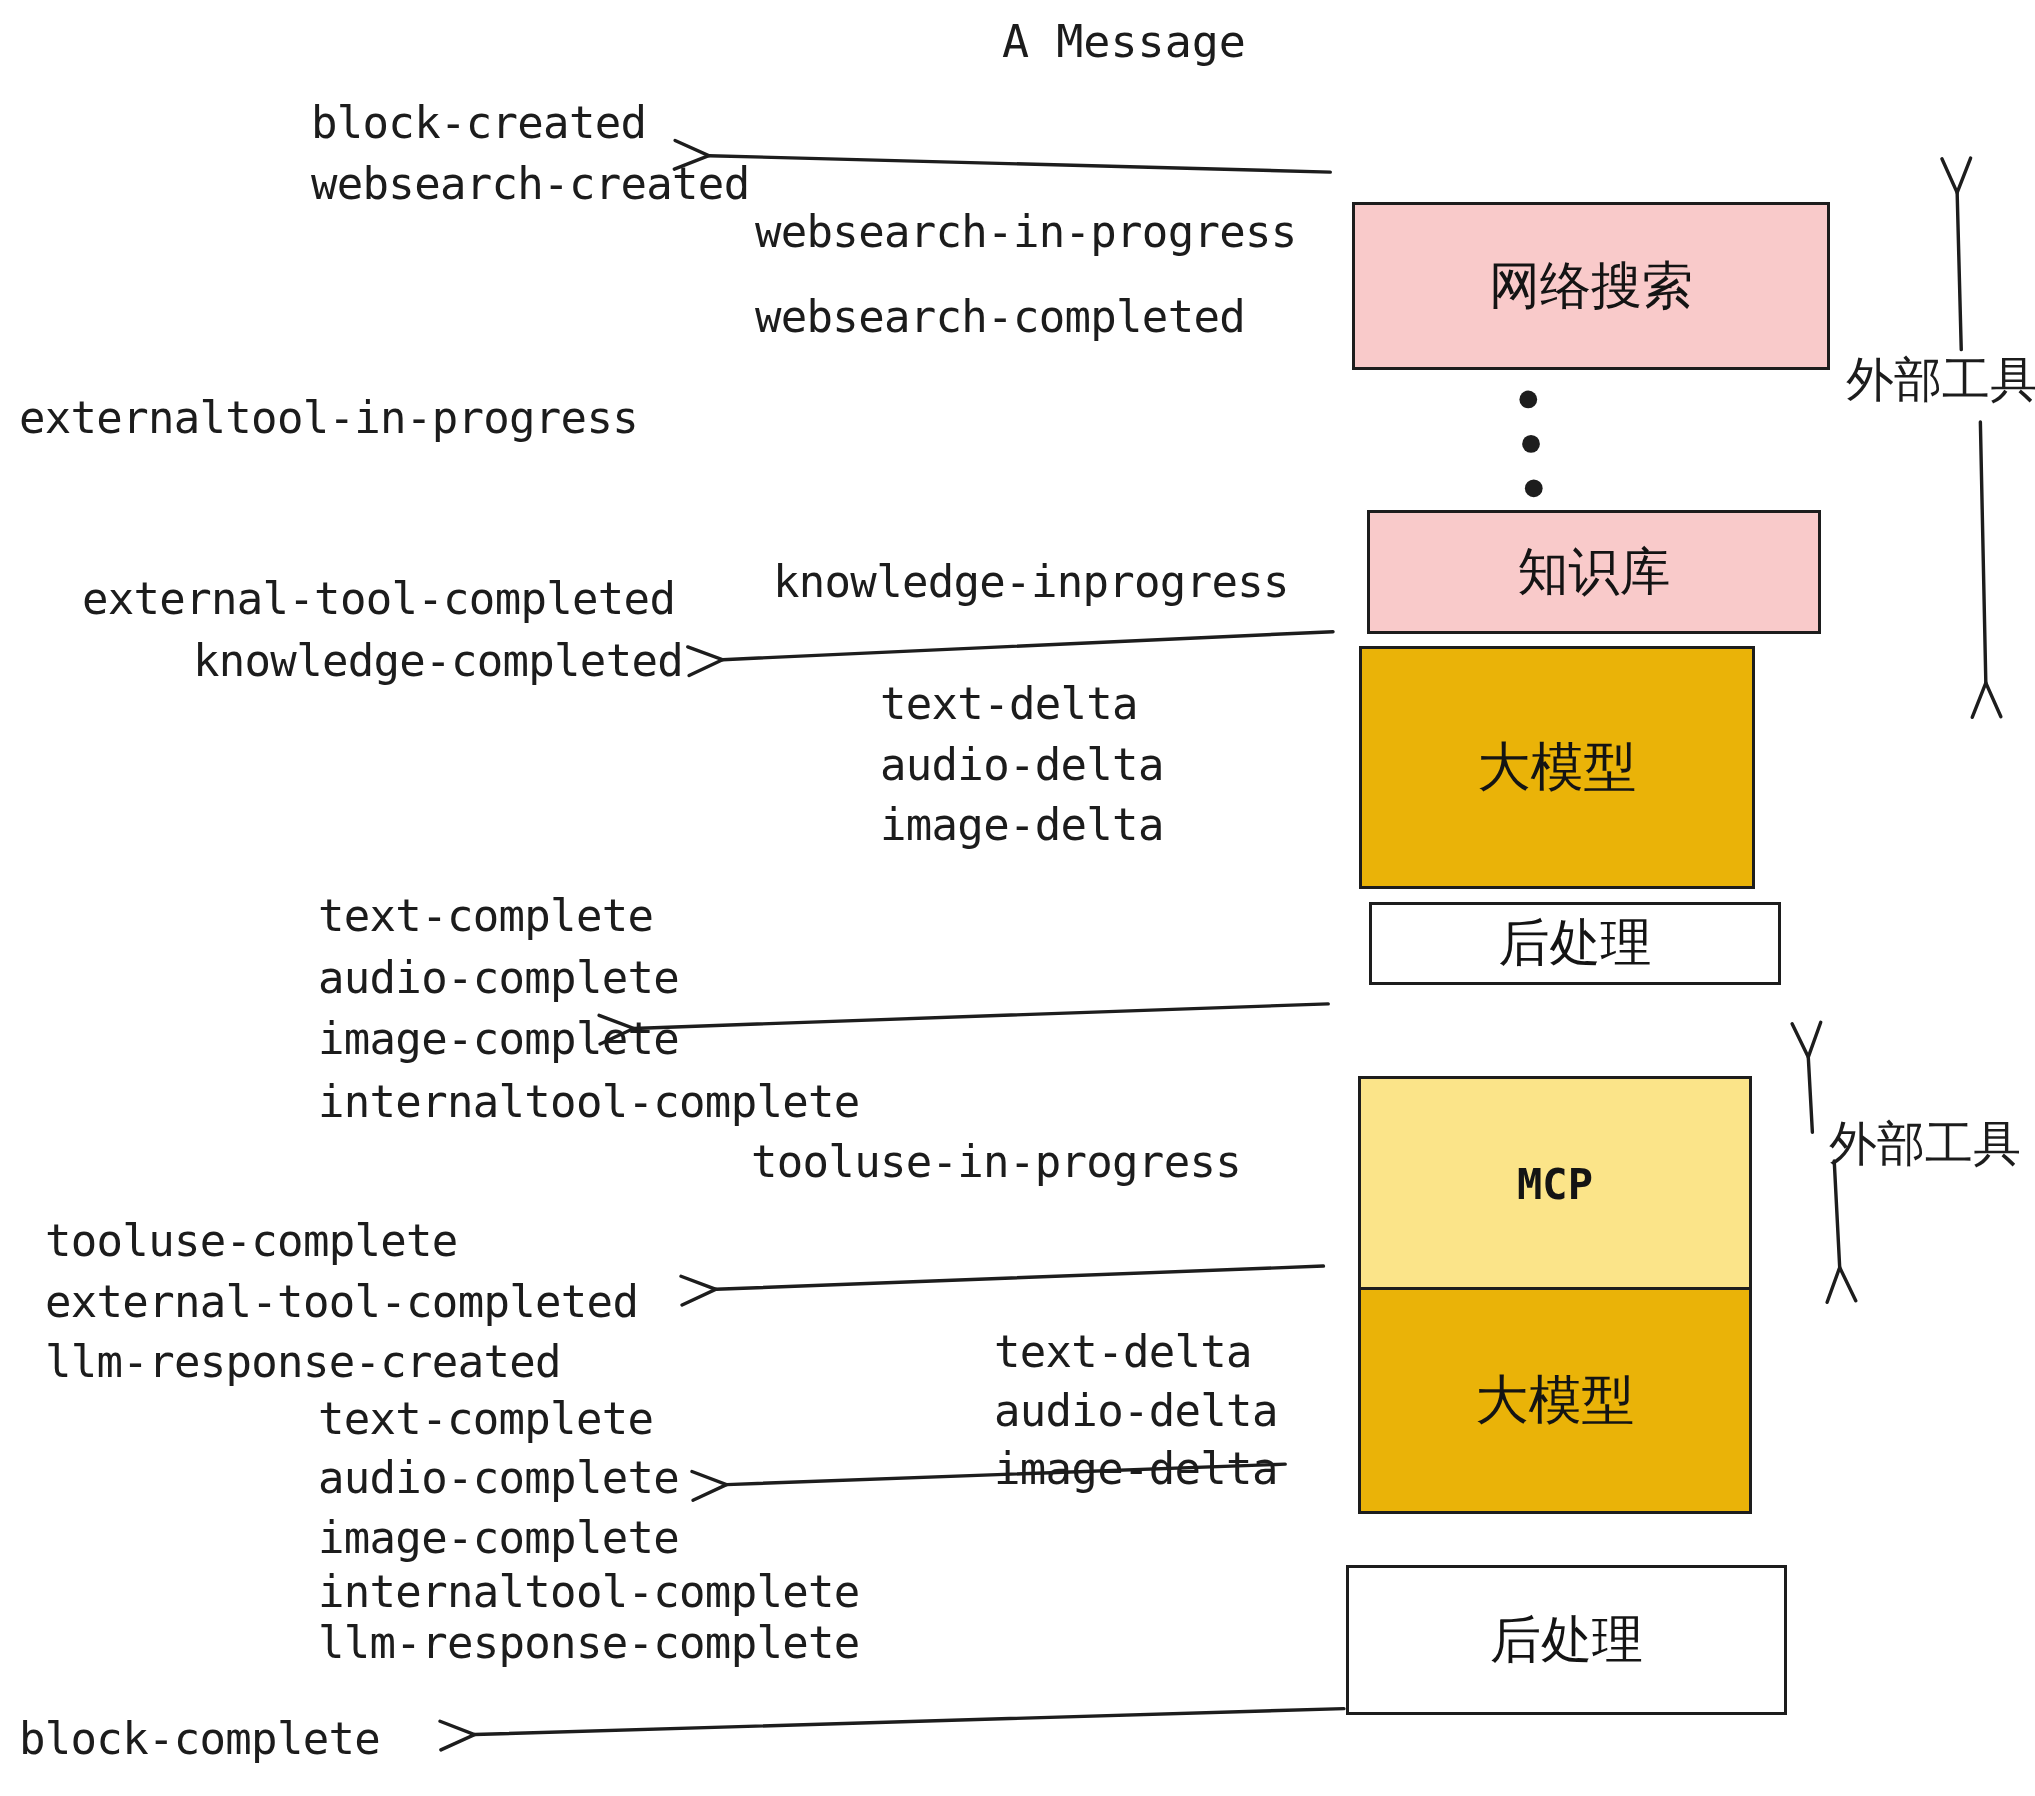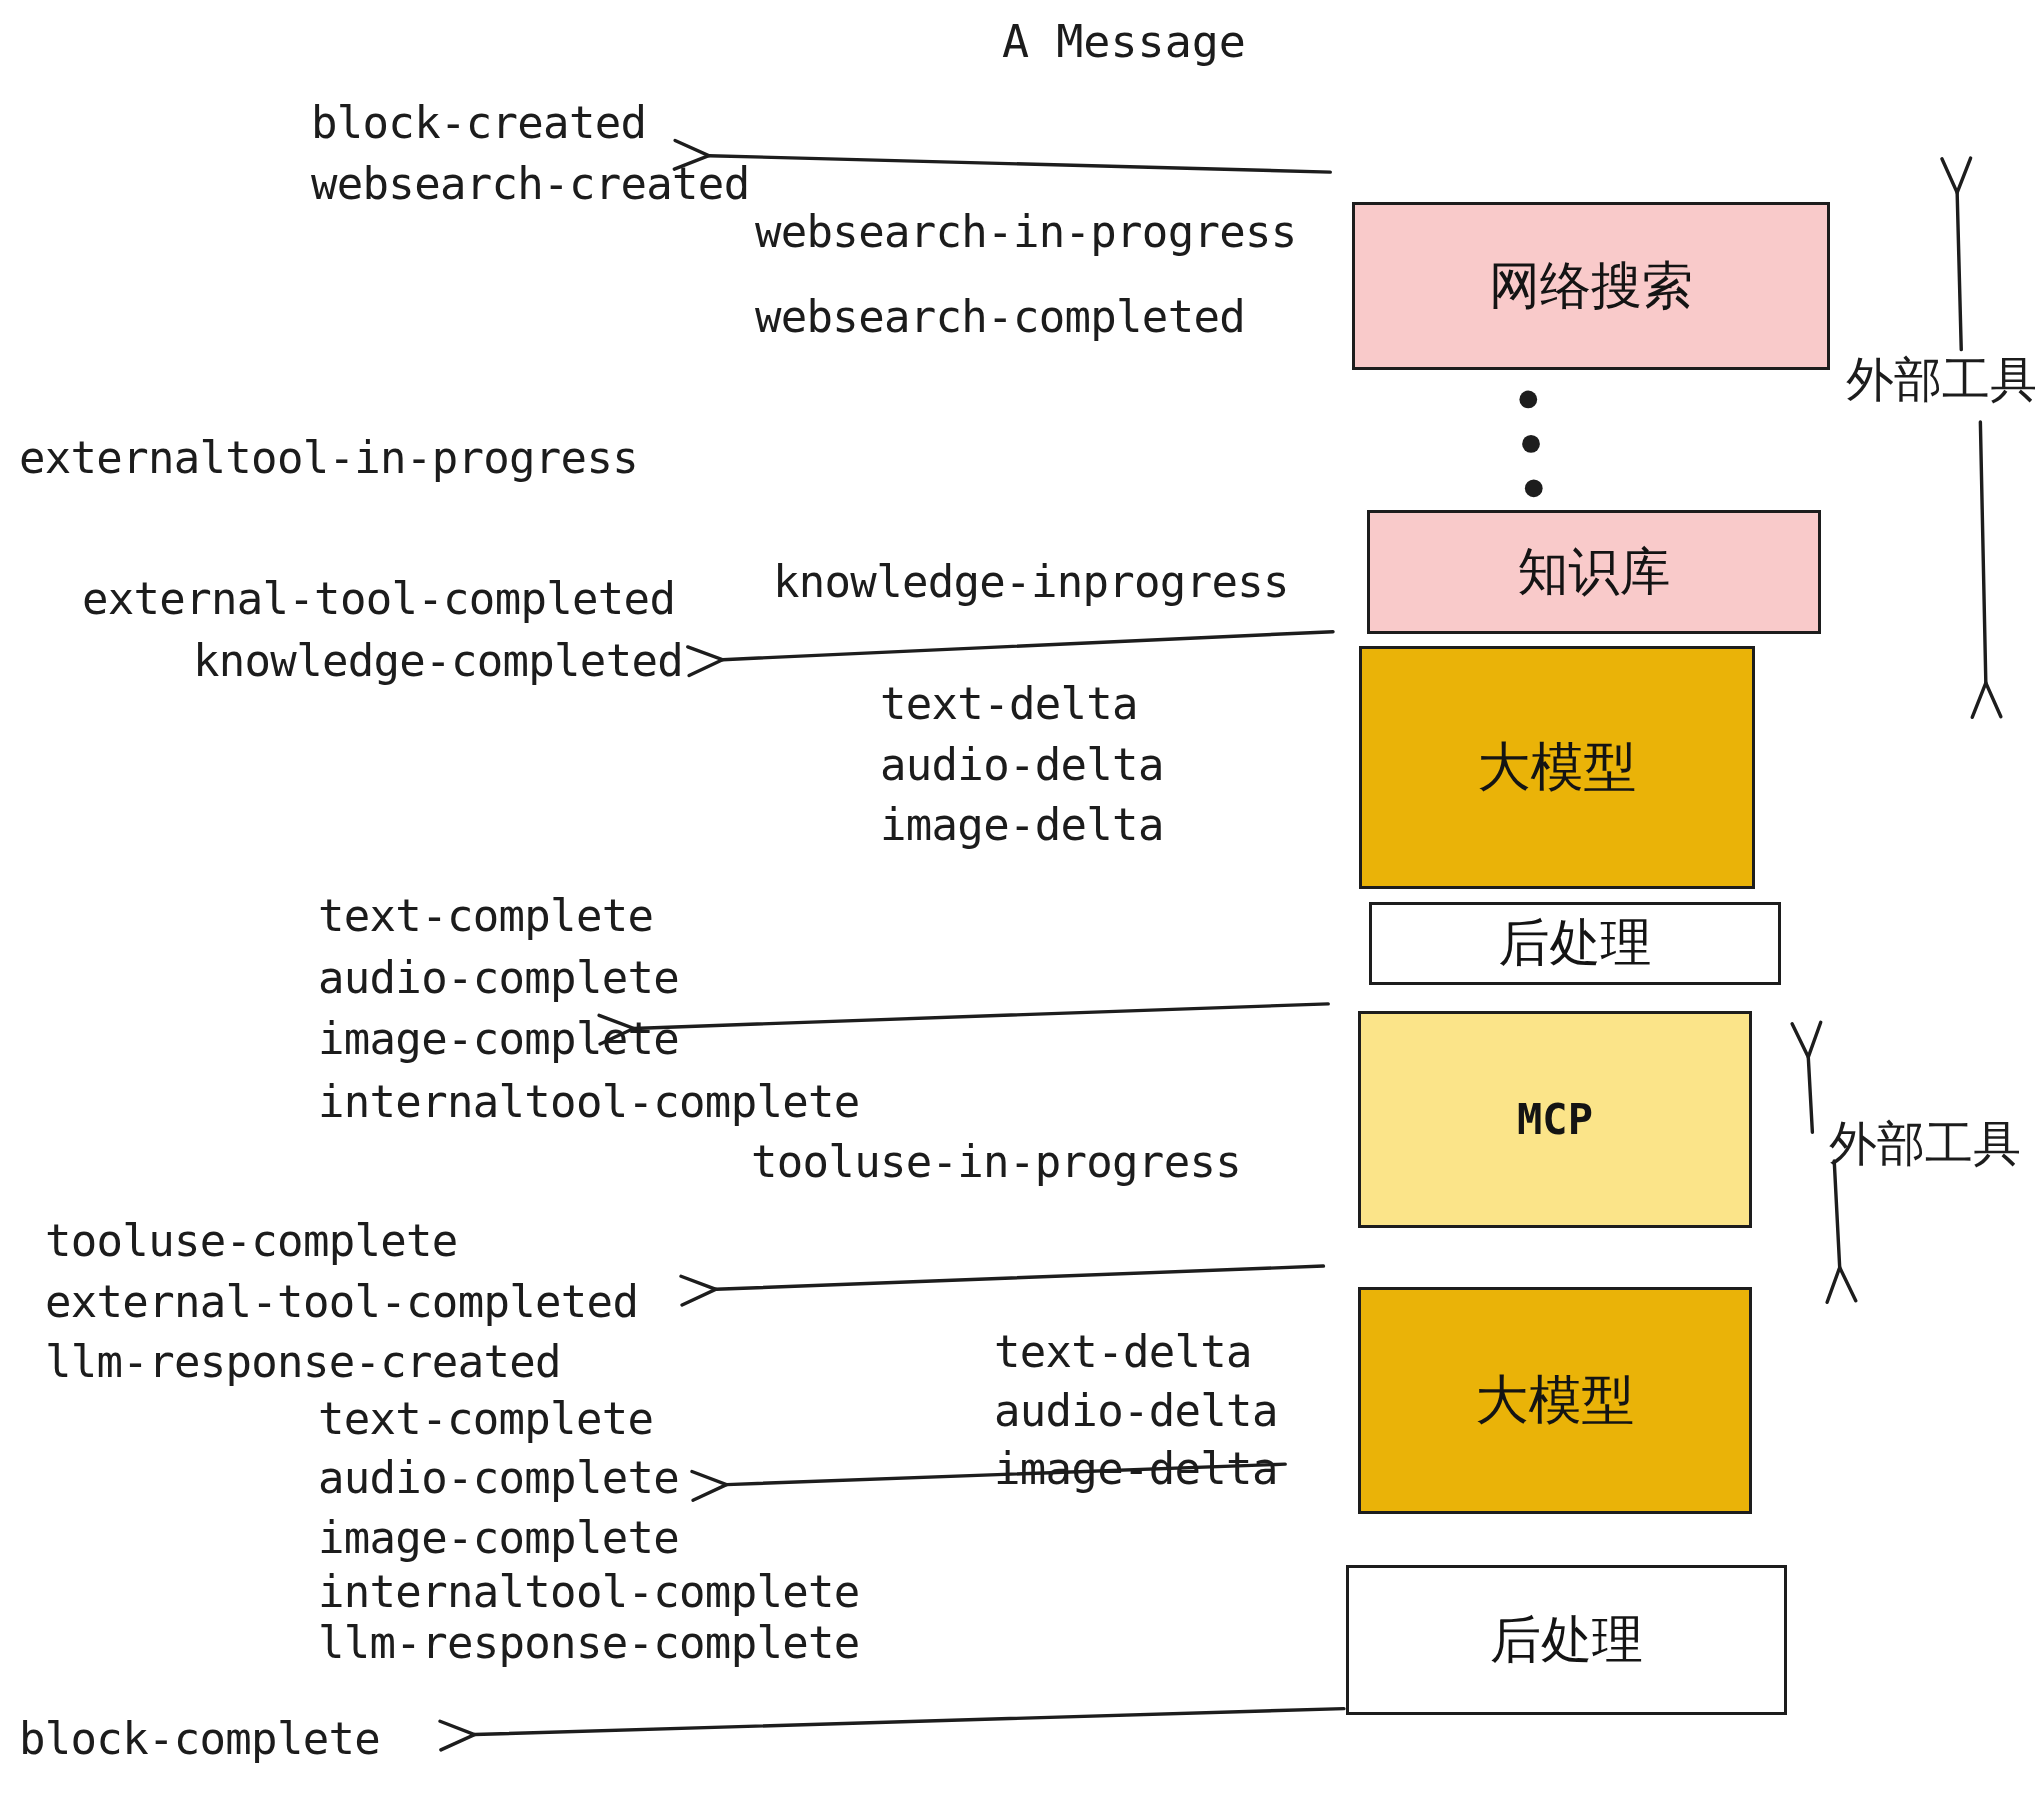--- a/index.html
+++ b/index.html
@@ -18,21 +18,21 @@
   .box.yellow{background:#fbe489;}
   .box.white{background:#ffffff;}
   .box.mono{font-family:"DejaVu Sans Mono", monospace;font-weight:bold;font-size:42px;}
   .cjk-note{position:absolute;font-family:"DejaVu Sans","Liberation Sans",sans-serif;
             font-size:48px;color:#1c1c1c;white-space:nowrap;transform:translate(-50%,-50%);}
   svg.overlay{position:absolute;left:0;top:0;pointer-events:none;}
   .b-websearch{left:1352px;top:202px;width:478px;height:168px;}
   .b-knowledge{left:1367px;top:510px;width:454px;height:124px;}
   .b-llm1{left:1359px;top:646px;width:396px;height:243px;font-size:53px;}
   .b-post1{left:1369px;top:902px;width:412px;height:83px;}
-  .b-mcp{left:1358px;top:1011px;width:394px;height:217px;}
+  .b-mcp{left:1358px;top:1076px;width:394px;height:217px;}
   .b-llm2{left:1358px;top:1287px;width:394px;height:227px;font-size:53px;}
   .b-post2{left:1346px;top:1565px;width:441px;height:150px;}
 </style>
 </head>
 <body>
 
 <div id="canvas">
 
   <svg class="overlay" width="2035" height="1796" viewBox="0 0 2980 2630">
     <defs>
@@ -83,21 +83,21 @@
       <span>后处理</span>
     </div>
 
   <div class="cjk-note" style="left:1942px;top:380px;">外部工具</div>
   <div class="cjk-note" style="left:1925px;top:1144px;">外部工具</div>
 
   <div class="lbl" style="left:311px;top:122px;">block-created</div>
   <div class="lbl" style="left:311px;top:183px;">websearch-created</div>
   <div class="lbl" style="left:755px;top:231px;">websearch-in-progress</div>
   <div class="lbl" style="left:755px;top:316px;">websearch-completed</div>
-  <div class="lbl" style="left:19px;top:417px;margin-top:40px;">externaltool-in-progress</div>
+  <div class="lbl" style="left:19px;top:417px;">externaltool-in-progress</div>
   <div class="lbl" style="left:773px;top:581px;">knowledge-inprogress</div>
   <div class="lbl" style="left:82px;top:598px;">external-tool-completed</div>
   <div class="lbl" style="left:193px;top:660px;">knowledge-completed</div>
   <div class="lbl" style="left:880px;top:703px;">text-delta</div>
   <div class="lbl" style="left:880px;top:764px;">audio-delta</div>
   <div class="lbl" style="left:880px;top:824px;">image-delta</div>
   <div class="lbl" style="left:318px;top:915px;">text-complete</div>
   <div class="lbl" style="left:318px;top:977px;">audio-complete</div>
   <div class="lbl" style="left:318px;top:1038px;">image-complete</div>
   <div class="lbl" style="left:318px;top:1101px;">internaltool-complete</div>

